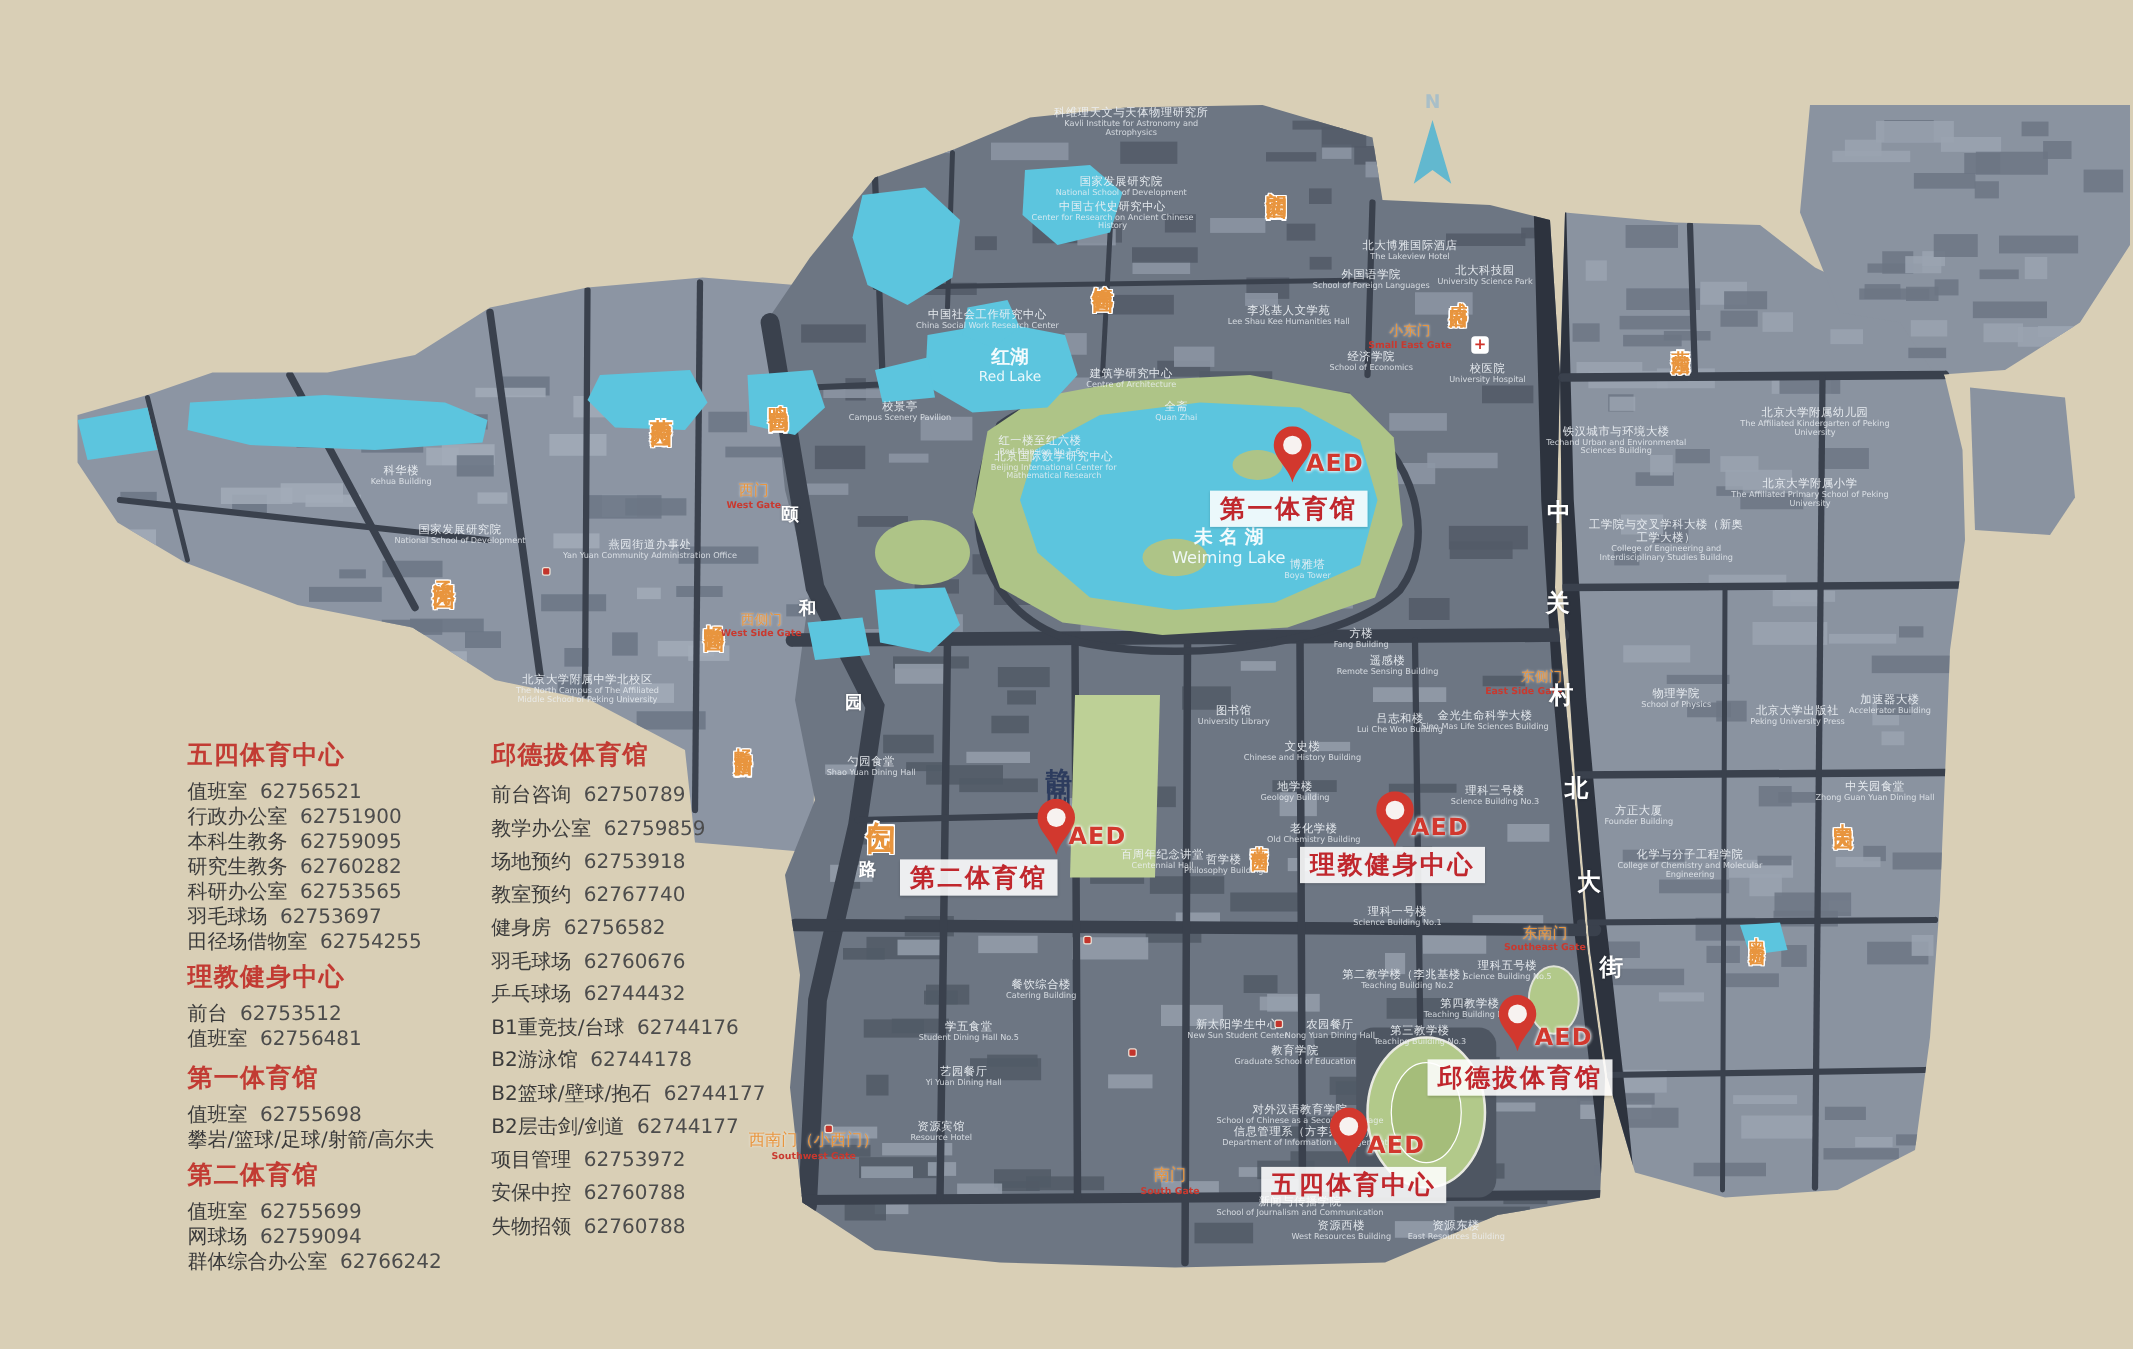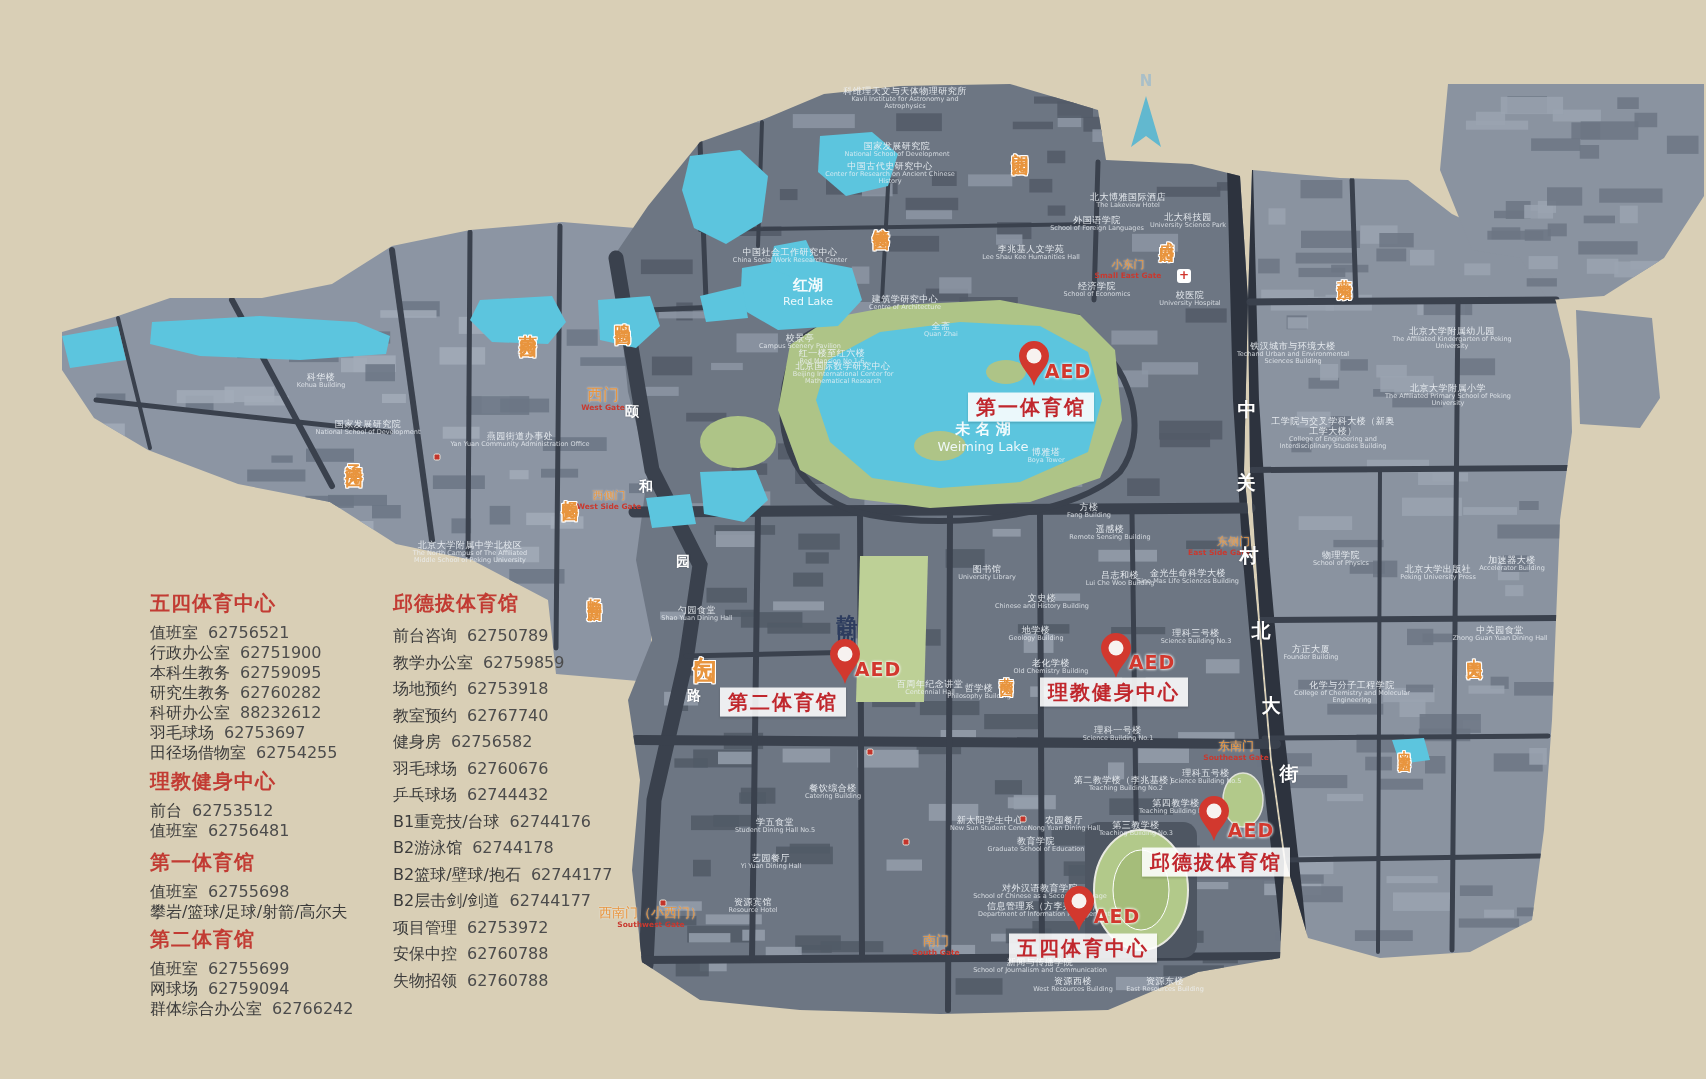--- a/index.html
+++ b/index.html
@@ -523,21 +523,21 @@
       <div class="en">Centre of Architecture</div>
     </div>
     <div class="bldg wrap" style="left: 843px; top: 333px; margin-top: 40px;">
       <div class="zh">北京国际数学研究中心</div>
       <div class="en">Beijing International Center for Mathematical Research</div>
     </div>
     <div class="bldg" style="left: 832px; top: 357px;">
       <div class="zh">红一楼至红六楼</div>
       <div class="en">Red Mansion No.1-6</div>
     </div>
-    <div class="bldg" style="left: 800px; top: 330px; margin-top: 12px;">
+    <div class="bldg" style="left: 720px; top: 330px;">
       <div class="zh">校景亭</div>
       <div class="en">Campus Scenery Pavilion</div>
     </div>
     <div class="bldg" style="left: 941px; top: 330px;">
       <div class="zh">全斋</div>
       <div class="en">Quan Zhai</div>
     </div>
     <div class="bldg" style="left: 1128px; top: 201px;">
       <div class="zh">北大博雅国际酒店</div>
       <div class="en">The Lakeview Hotel</div>
@@ -745,21 +745,21 @@
     <div class="garden" style="left: 354px; top: 450px; font-size: 18px;">承泽园</div>
     <div class="garden" style="left: 571px; top: 486px; font-size: 17px;">畅春园</div>
     <div class="garden" style="left: 594px; top: 586px; font-size: 15px;">畅春新园</div>
     <div class="garden" style="left: 705px; top: 638px; font-size: 24px;">勺园</div>
     <div class="garden" style="left: 1007px; top: 666px; font-size: 14px;">燕南园</div>
     <div class="garden" style="left: 1166px; top: 230px; font-size: 15px;">成府园</div>
     <div class="garden" style="left: 1344px; top: 268px; font-size: 15px;">燕东园</div>
     <div class="garden" style="left: 1474px; top: 646px; font-size: 16px;">中关园</div>
     <div class="garden" style="left: 1404px; top: 740px; font-size: 13px;">中关新园</div>
     <div class="gate" style="left: 603px; top: 386px;">
-      <div class="gzh" style="font-size: 16px;">西门</div>
+      <div class="gzh" style="font-size: 12px;">西门</div>
       <div class="gen">West Gate</div>
     </div>
     <div class="gate" style="left: 609px; top: 490px;">
       <div class="gzh" style="font-size: 11px;">西侧门</div>
       <div class="gen">West Side Gate</div>
     </div>
     <div class="gate" style="left: 1128px; top: 259px;">
       <div class="gzh" style="font-size: 11px;">小东门</div>
       <div class="gen">Small East Gate</div>
     </div>
@@ -837,21 +837,21 @@
     <div class="mini-marker" style="left: 1023px; top: 819px;"></div>
     <div class="hospital-cross" style="left: 1184px; top: 276px;">+</div>
   </div>
 <div class="layer" id="legend">
     <div class="legend-section col1" style="left: 150px; top: 590px;">
       <div class="legend-heading">五四体育中心</div>
       <div class="legend-row"><span>值班室</span><span class="num">62756521</span></div>
       <div class="legend-row"><span>行政办公室</span><span class="num">62751900</span></div>
       <div class="legend-row"><span>本科生教务</span><span class="num">62759095</span></div>
       <div class="legend-row"><span>研究生教务</span><span class="num">62760282</span></div>
-      <div class="legend-row"><span>科研办公室</span><span class="num">88232612</span></div>
+      <div class="legend-row"><span>科研办公室</span><span class="num">62753565</span></div>
       <div class="legend-row"><span>羽毛球场</span><span class="num">62753697</span></div>
       <div class="legend-row"><span>田径场借物室</span><span class="num">62754255</span></div>
     </div>
     <div class="legend-section col1" style="left: 150px; top: 768px;">
       <div class="legend-heading">理教健身中心</div>
       <div class="legend-row"><span>前台</span><span class="num">62753512</span></div>
       <div class="legend-row"><span>值班室</span><span class="num">62756481</span></div>
     </div>
     <div class="legend-section col1" style="left: 150px; top: 849px;">
       <div class="legend-heading">第一体育馆</div>

